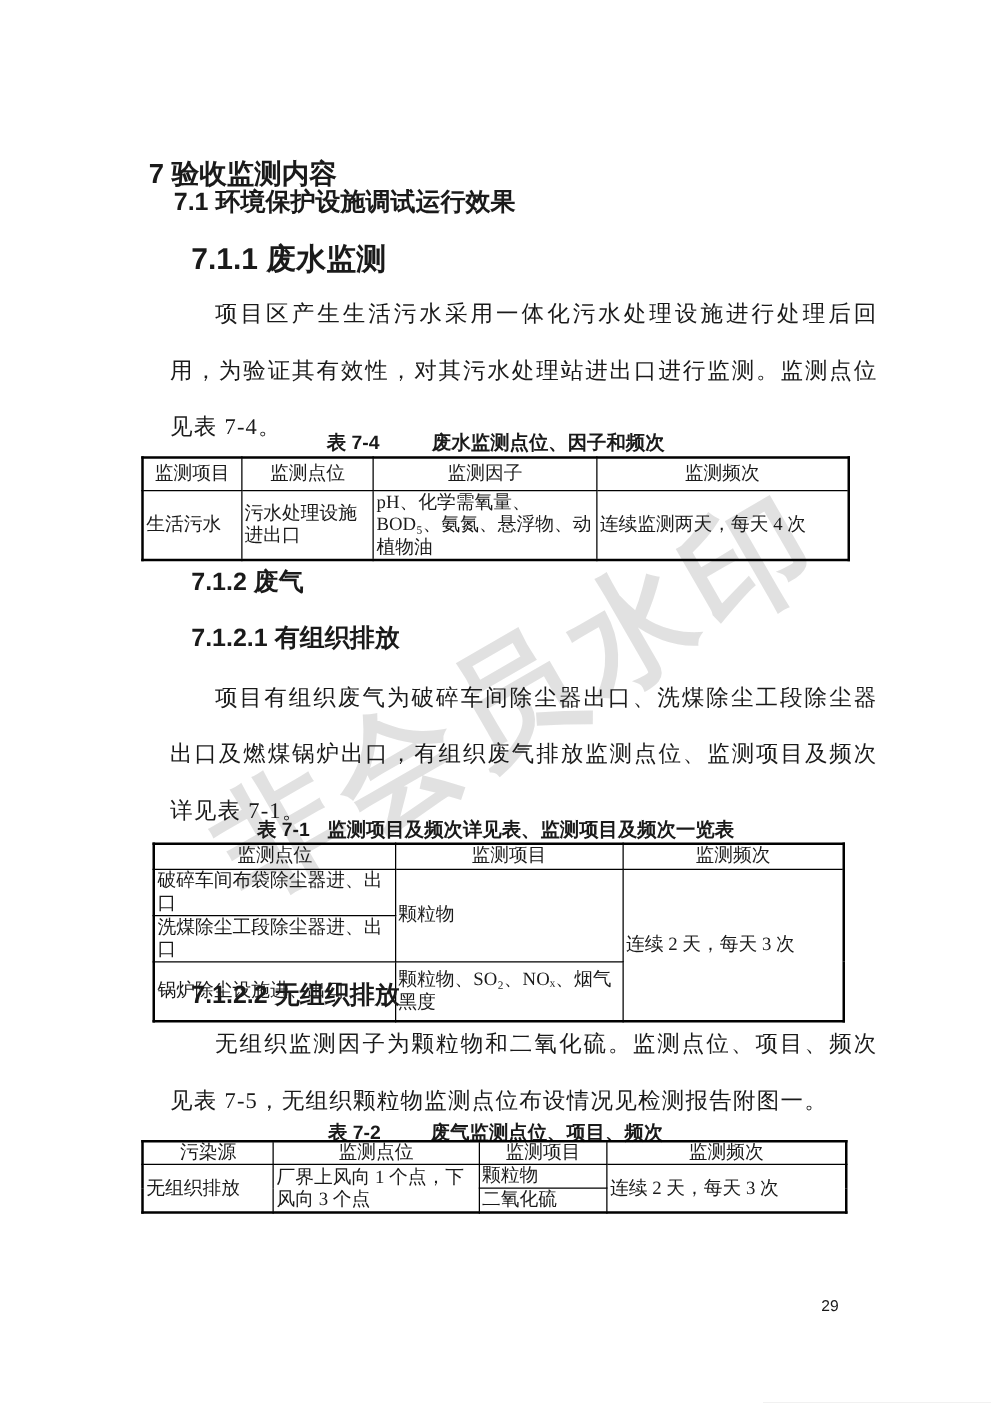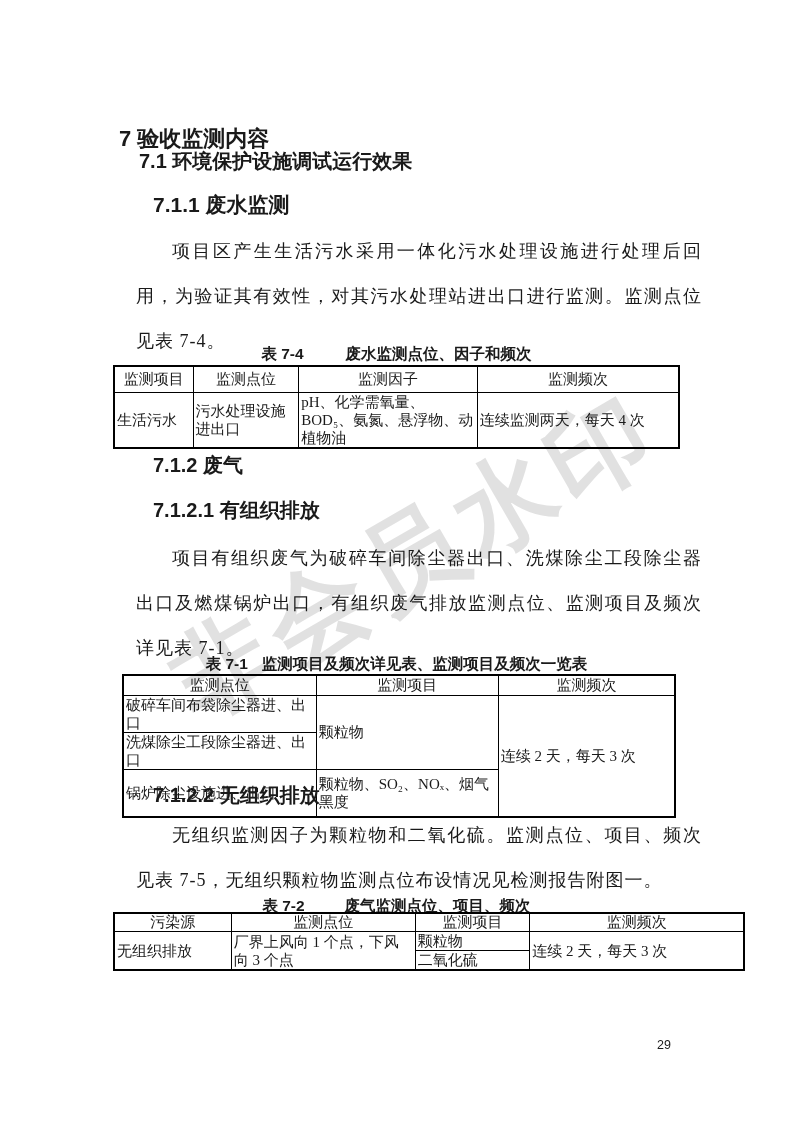--- a/index.html
+++ b/index.html
@@ -29,21 +29,21 @@
   }
   .h1,.h2,.h3{
     position:absolute;
     font-weight:bold;
     font-family:"Liberation Sans","DejaVu Sans",sans-serif;
     white-space:nowrap;
     margin:0;
   }
   .h1{left:119px;top:100px;font-size:22px;margin-top:24px;}
   .h2{left:139px;top:148px;font-size:20px;}
-  .hd1{left:153px;top:191px;font-size:21px;}
+  .hd1{left:153px;top:191px;font-size:24px;}
   .hd2{left:153px;top:452px;font-size:20px;}
   .hd3{left:153px;top:497px;font-size:20px;}
   .hd4{left:153px;top:782px;font-size:20px;}
   .para{
     position:absolute;
     left:132px;width:566px;
     font-size:18px;
     line-height:45px;
     text-align:justify;
     text-justify:inter-character;
@@ -83,21 +83,21 @@
   }
   table.doc{border:2px solid #000;}
   table.doc th{line-height:17px;}
   .t74{left:113px;top:365px;width:567px;}
   .t74 tr.hr{height:26px;}
   .t74 tr.dr{height:55px;}
   .t71{left:122px;top:674px;width:554px;}
   .t71 tr.hr{height:20px;}
   .t71 tr.r1,.t71 tr.r2{height:18px;}
   .t71 tr.r3{height:48px;}
-  .t72{left:113px;top:912px;width:632px;}
+  .t72{left:113px;top:912px;width:565px;}
   .t72 tr.hr{height:18px;}
   .t72 tr.r1,.t72 tr.r2{height:19px;}
   .pageno{
     position:absolute;
     left:657px;top:1038px;
     font-size:12.5px;
     font-family:"Liberation Sans","DejaVu Sans",sans-serif;
   }
 </style>
 </head>

